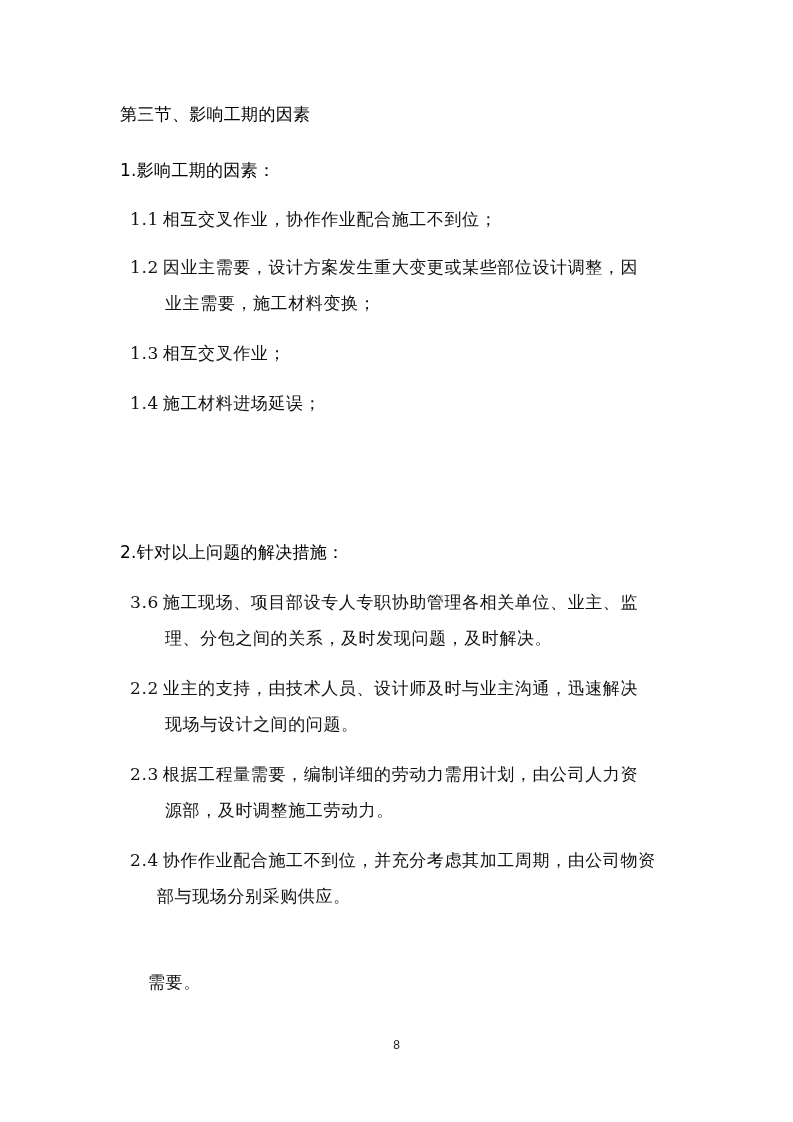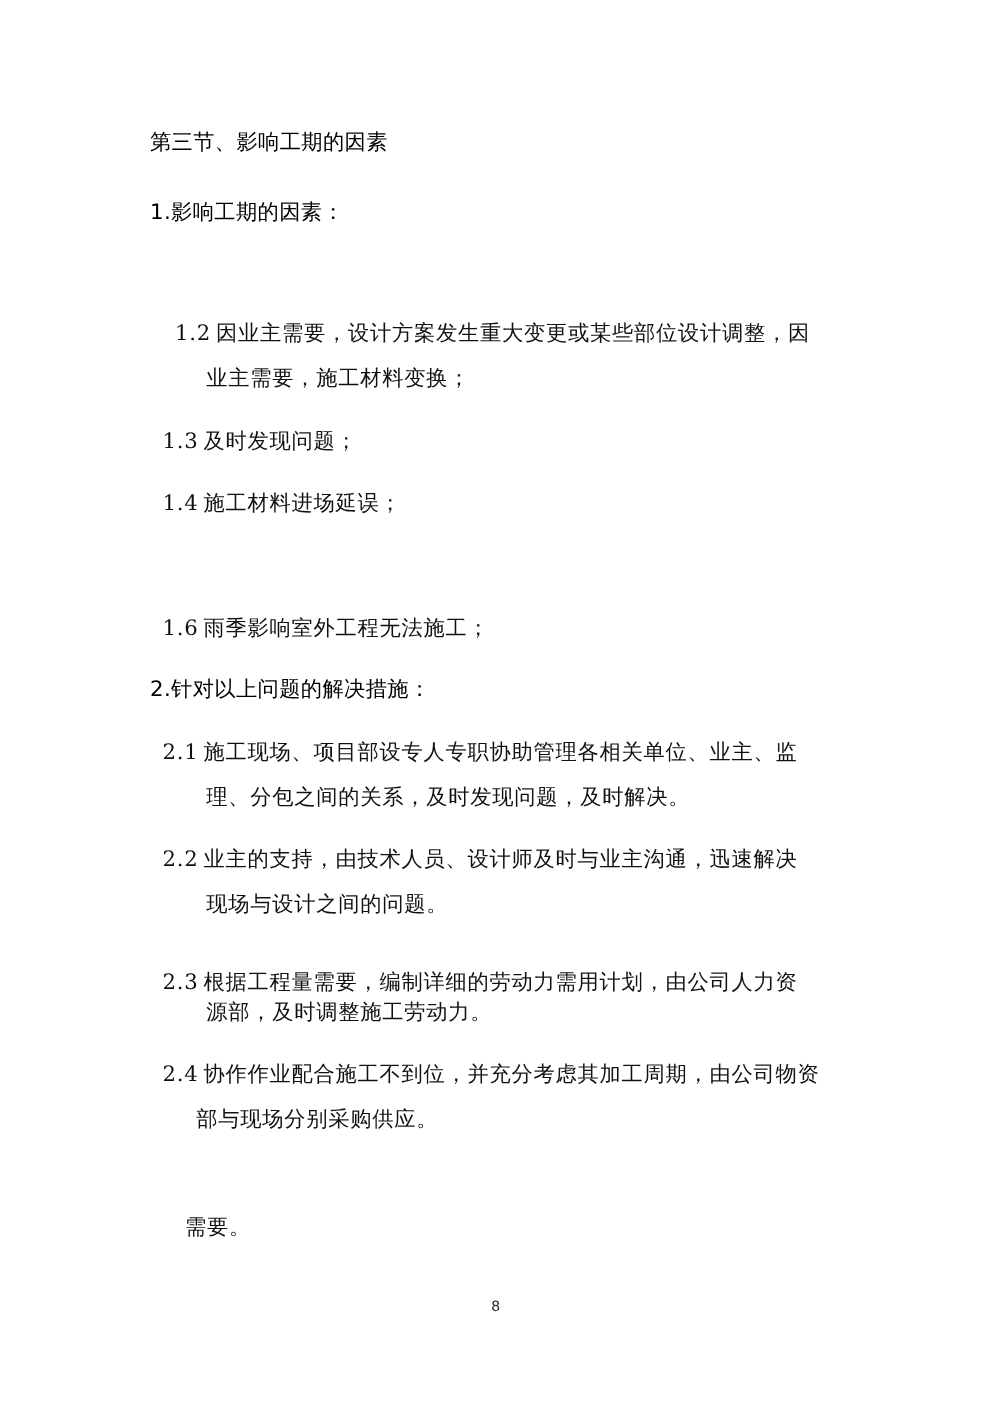--- a/index.html
+++ b/index.html
@@ -51,52 +51,52 @@
   </style>
 </head>
 <body>
 
 <div class="page">
 
   <div class="line heading" style="left:120px; top:103px;">第三节、影响工期的因素</div>
 
   <div class="line heading" style="left:120px; top:159px;">1.影响工期的因素：</div>
 
+  <div class="line" style="left:130px; top:208px;">
+    <span class="num">1.1</span><span>相互交叉作业，协作作业配合施工不到位；</span>
+  </div>
 
-  <div class="line" style="left:140px; top:256px;text-align:center;">
+  <div class="line" style="left:130px; top:256px;text-align:center;">
     <span class="num">1.2</span><span>因业主需要，设计方案发生重大变更或某些部位设计调整，因</span>
   </div>
   <div class="line" style="left:165px; top:292px;">业主需要，施工材料变换；</div>
 
   <div class="line" style="left:130px; top:342px;">
-    <span class="num">1.3</span><span>及时发现问题；</span>
+    <span class="num">1.3</span><span>相互交叉作业；</span>
   </div>
 
   <div class="line" style="left:130px; top:392px;">
     <span class="num">1.4</span><span>施工材料进场延误；</span>
   </div>
 
 
-  <div class="line" style="left:130px; top:492px;">
-    <span class="num">1.6</span><span>雨季影响室外工程无法施工；</span>
-  </div>
 
   <div class="line heading" style="left:120px; top:541px;">2.针对以上问题的解决措施：</div>
 
   <div class="line" style="left:130px; top:591px;">
-    <span class="num">2.1</span><span>施工现场、项目部设专人专职协助管理各相关单位、业主、监</span>
+    <span class="num">3.6</span><span>施工现场、项目部设专人专职协助管理各相关单位、业主、监</span>
   </div>
   <div class="line" style="left:165px; top:627px;">理、分包之间的关系，及时发现问题，及时解决。</div>
 
   <div class="line" style="left:130px; top:677px;">
     <span class="num">2.2</span><span>业主的支持，由技术人员、设计师及时与业主沟通，迅速解决</span>
   </div>
   <div class="line" style="left:165px; top:713px;">现场与设计之间的问题。</div>
 
-  <div class="line" style="left:130px; top:763px;margin-top:12px;">
+  <div class="line" style="left:130px; top:763px;">
     <span class="num">2.3</span><span>根据工程量需要，编制详细的劳动力需用计划，由公司人力资</span>
   </div>
   <div class="line" style="left:165px; top:799px;">源部，及时调整施工劳动力。</div>
 
   <div class="line" style="left:130px; top:849px;">
     <span class="num">2.4</span><span>协作作业配合施工不到位，并充分考虑其加工周期，由公司物资</span>
   </div>
   <div class="line" style="left:157px; top:885px;">部与现场分别采购供应。</div>
 
   <div class="line" style="left:148px; top:971px;">需要。</div>

